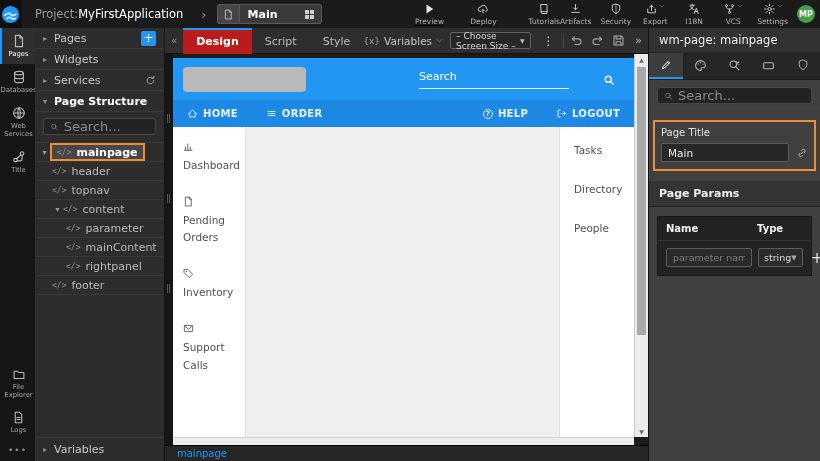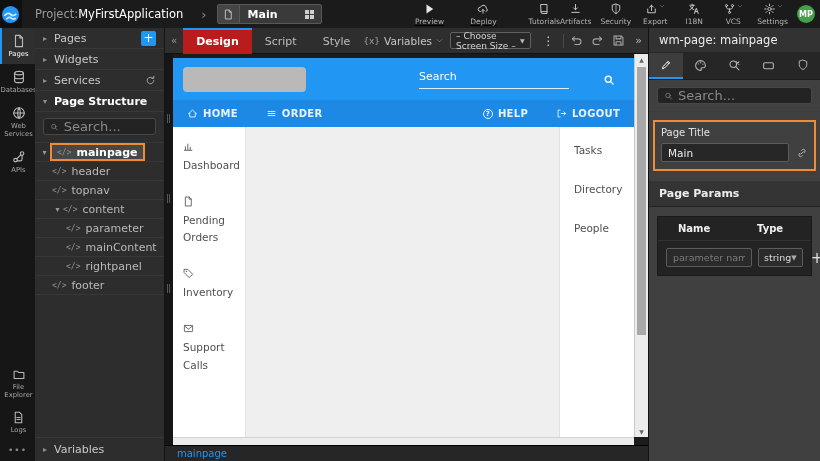--- a/index.html
+++ b/index.html
@@ -112,21 +112,21 @@
   .rpdiv { height:1px; background:#3d3d3d; margin:1px 0 5px; flex:none; }
   .ptgroup { margin:3px 4px 9px; border:2px solid #ee8b33; padding:5px 6px 7px; flex:none; }
   .ptlabel { font-size:10px; color:#e3e3e3; margin-bottom:5px; }
   .ptrow { display:flex; align-items:center; gap:7px; }
   .ptinput { flex:1; height:19px; background:#272727; border:1px solid #5c5c5c; border-radius:2px; color:#eee; font-size:10.5px; padding:0 6px; outline:none; font-family:inherit; min-width:0; }
   .linkic { color:#b5b5b5; cursor:pointer; flex:none; }
   .pphdr { padding:6px 10px; font-size:11px; font-weight:bold; color:#ededed; background:#343434; border-top:1px solid #414141; border-bottom:1px solid #232323; flex:none; }
   .ptable { margin:9px 8px; background:#232323; border:1px solid #1a1a1a; flex:none; }
   .pthr { display:flex; border-bottom:1px solid #323232; }
   .pth { font-size:10px; font-weight:bold; color:#f0f0f0; padding:6px 8px; }
-  .pth.c1 { flex:1;margin-left:12px; } .pth.c2 { width:62px; }
+  .pth.c1 { flex:1; } .pth.c2 { width:62px; }
   .ptdr { display:flex; align-items:center; padding:7px 6px 8px 8px; gap:6px; }
   .pinput { width:86px; height:19px; background:#2a2a2a; border:1px solid #5c5c5c; border-radius:2px; color:#ddd; font-size:9.5px; padding:0 6px; outline:none; font-family:inherit; }
   .pinput::placeholder { color:#7d7d7d; }
   .psel { width:50px; height:19px; display:flex; align-items:center; justify-content:space-between; background:#2b2b2b; border:1px solid #5c5c5c; border-radius:2px; padding:0 5px; font-size:9.5px; color:#ddd; cursor:pointer; }
   .psel .dn { font-size:7px; color:#aaa; }
   .paddbtn { color:#e0e0e0; font-size:15px; padding:0 2px; cursor:pointer; }
 </style>
 </head>
 <body>
 
@@ -265,21 +265,21 @@
           <path d="M2 8h12M8 2c2 1.8 2 10.2 0 12M8 2c-2 1.8-2 10.2 0 12"></path>
         </svg>
       <span class="lbl">Web Services</span>
     </div>
     <div class="rit">
       <svg class="ic" width="14" height="14" viewBox="0 0 16 16">
           <circle cx="4" cy="11.5" r="2"></circle>
           <circle cx="11.5" cy="4" r="2"></circle>
           <path d="M5.5 10L10 5.5M11.5 6v4.5a2 2 0 0 1-2 2H6"></path>
         </svg>
-      <span class="lbl">APIs</span>
+      <span class="lbl">Title</span>
     </div>
     <div class="rail-bottom">
       <div class="rit">
         <svg class="ic" width="14" height="13" viewBox="0 0 16 16">
             <path d="M2 4h4l1.5 1.5H14V13H2z"></path>
           </svg>
         <span class="lbl">File Explorer</span>
       </div>
       <div class="rit">
         <svg class="ic" width="13" height="13" viewBox="0 0 16 16">

